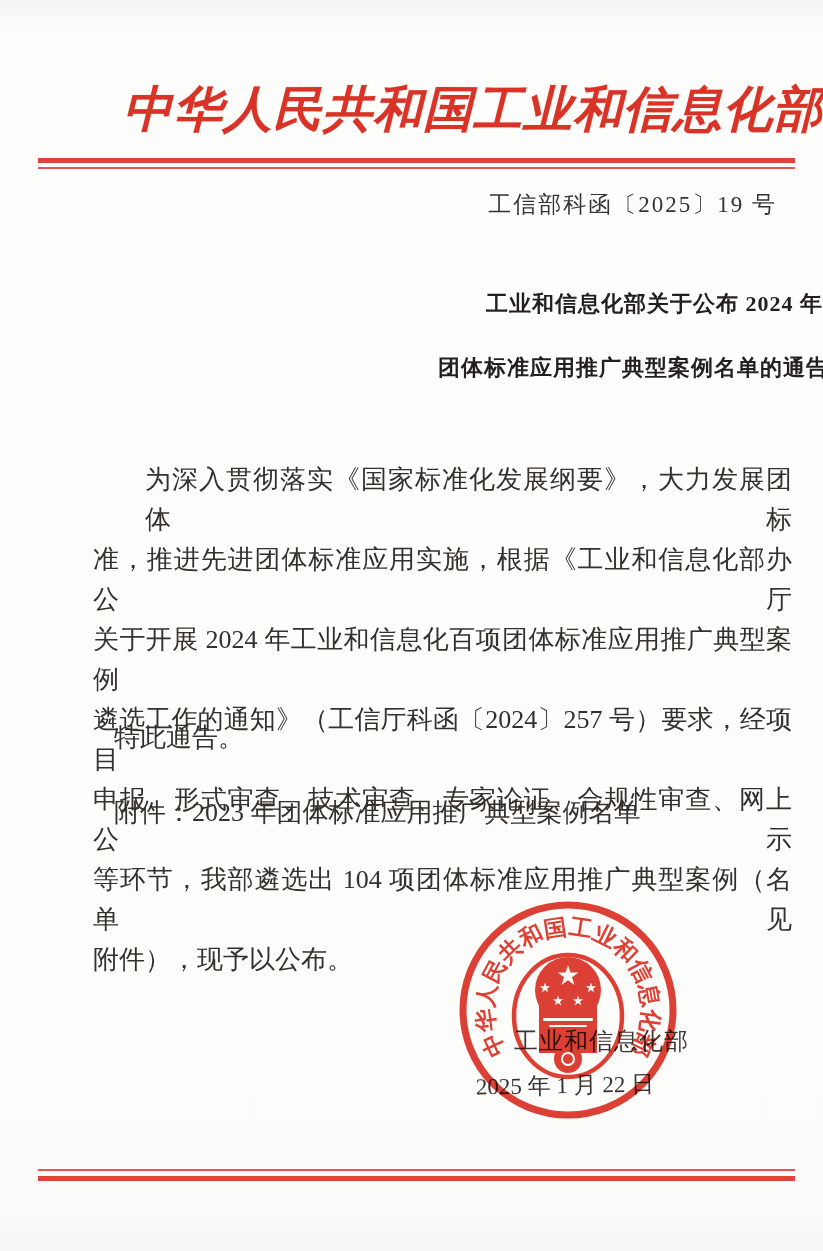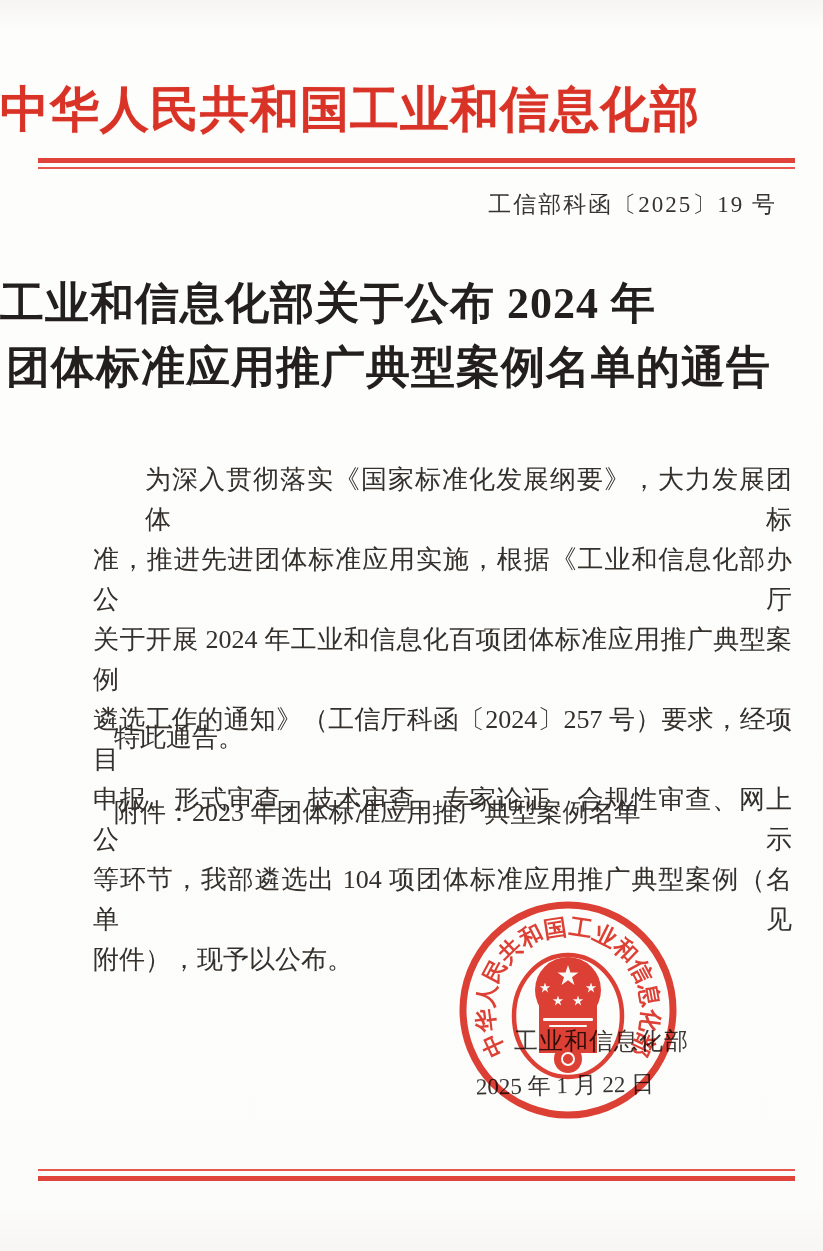--- a/index.html
+++ b/index.html
@@ -7,39 +7,40 @@
     position:relative;
     width:823px;height:1251px;
     margin:0 auto;
     background:linear-gradient(180deg,#f6f5f3 0px,#fdfdfb 30px,#fcfcfa 1200px,#f7f6f4 1251px);
     overflow:hidden;
     font-family:"Liberation Serif","DejaVu Serif",serif;
   }
   
   .agency-header{
     position:absolute;top:78px;left:0;width:100%;
-    text-align:left;
+    text-align:right;
     font-size:49px;line-height:64px;font-weight:bold;
     color:#d93327;letter-spacing:1px;
     text-shadow:0 0 1px rgba(217,51,39,.45);
     white-space:nowrap;
+    font-style:italic;
   }
   .rule{position:absolute;left:38px;width:757px;background:#df4339;}
   .rule-top-thick{top:158px;height:5px;}
   .rule-top-thin{top:167px;height:2px;background:#e6564c;}
   .rule-bottom-thin{top:1169px;height:2px;background:#e6564c;}
   .rule-bottom-thick{top:1176px;height:5px;}
   .doc-number{
     position:absolute;top:190px;right:46px;
     font-size:23px;line-height:30px;color:#37332f;
     letter-spacing:2px;white-space:nowrap;text-align:center;
   }
   .title{
-    position:absolute;left:0;width:100%;text-align:left;
-    font-weight:bold;color:#221f1d;font-size:44px;line-height:56px;
+    position:absolute;left:0;width:100%;text-align:right;
+    font-weight:bold;color:#221f1d;font-size:22px;line-height:56px;
     letter-spacing:1px;white-space:nowrap;
   }
   .title-1{top:276px;}
   .title-2{top:340px;margin-left:6px;}
   .body-text{
     position:absolute;top:460px;left:62px;width:699px;
     font-size:26px;line-height:40px;color:#34302c;margin-left:31px;
   }
   .body-line{width:100%;}
   .fill{text-align:justify;text-align-last:justify;}

